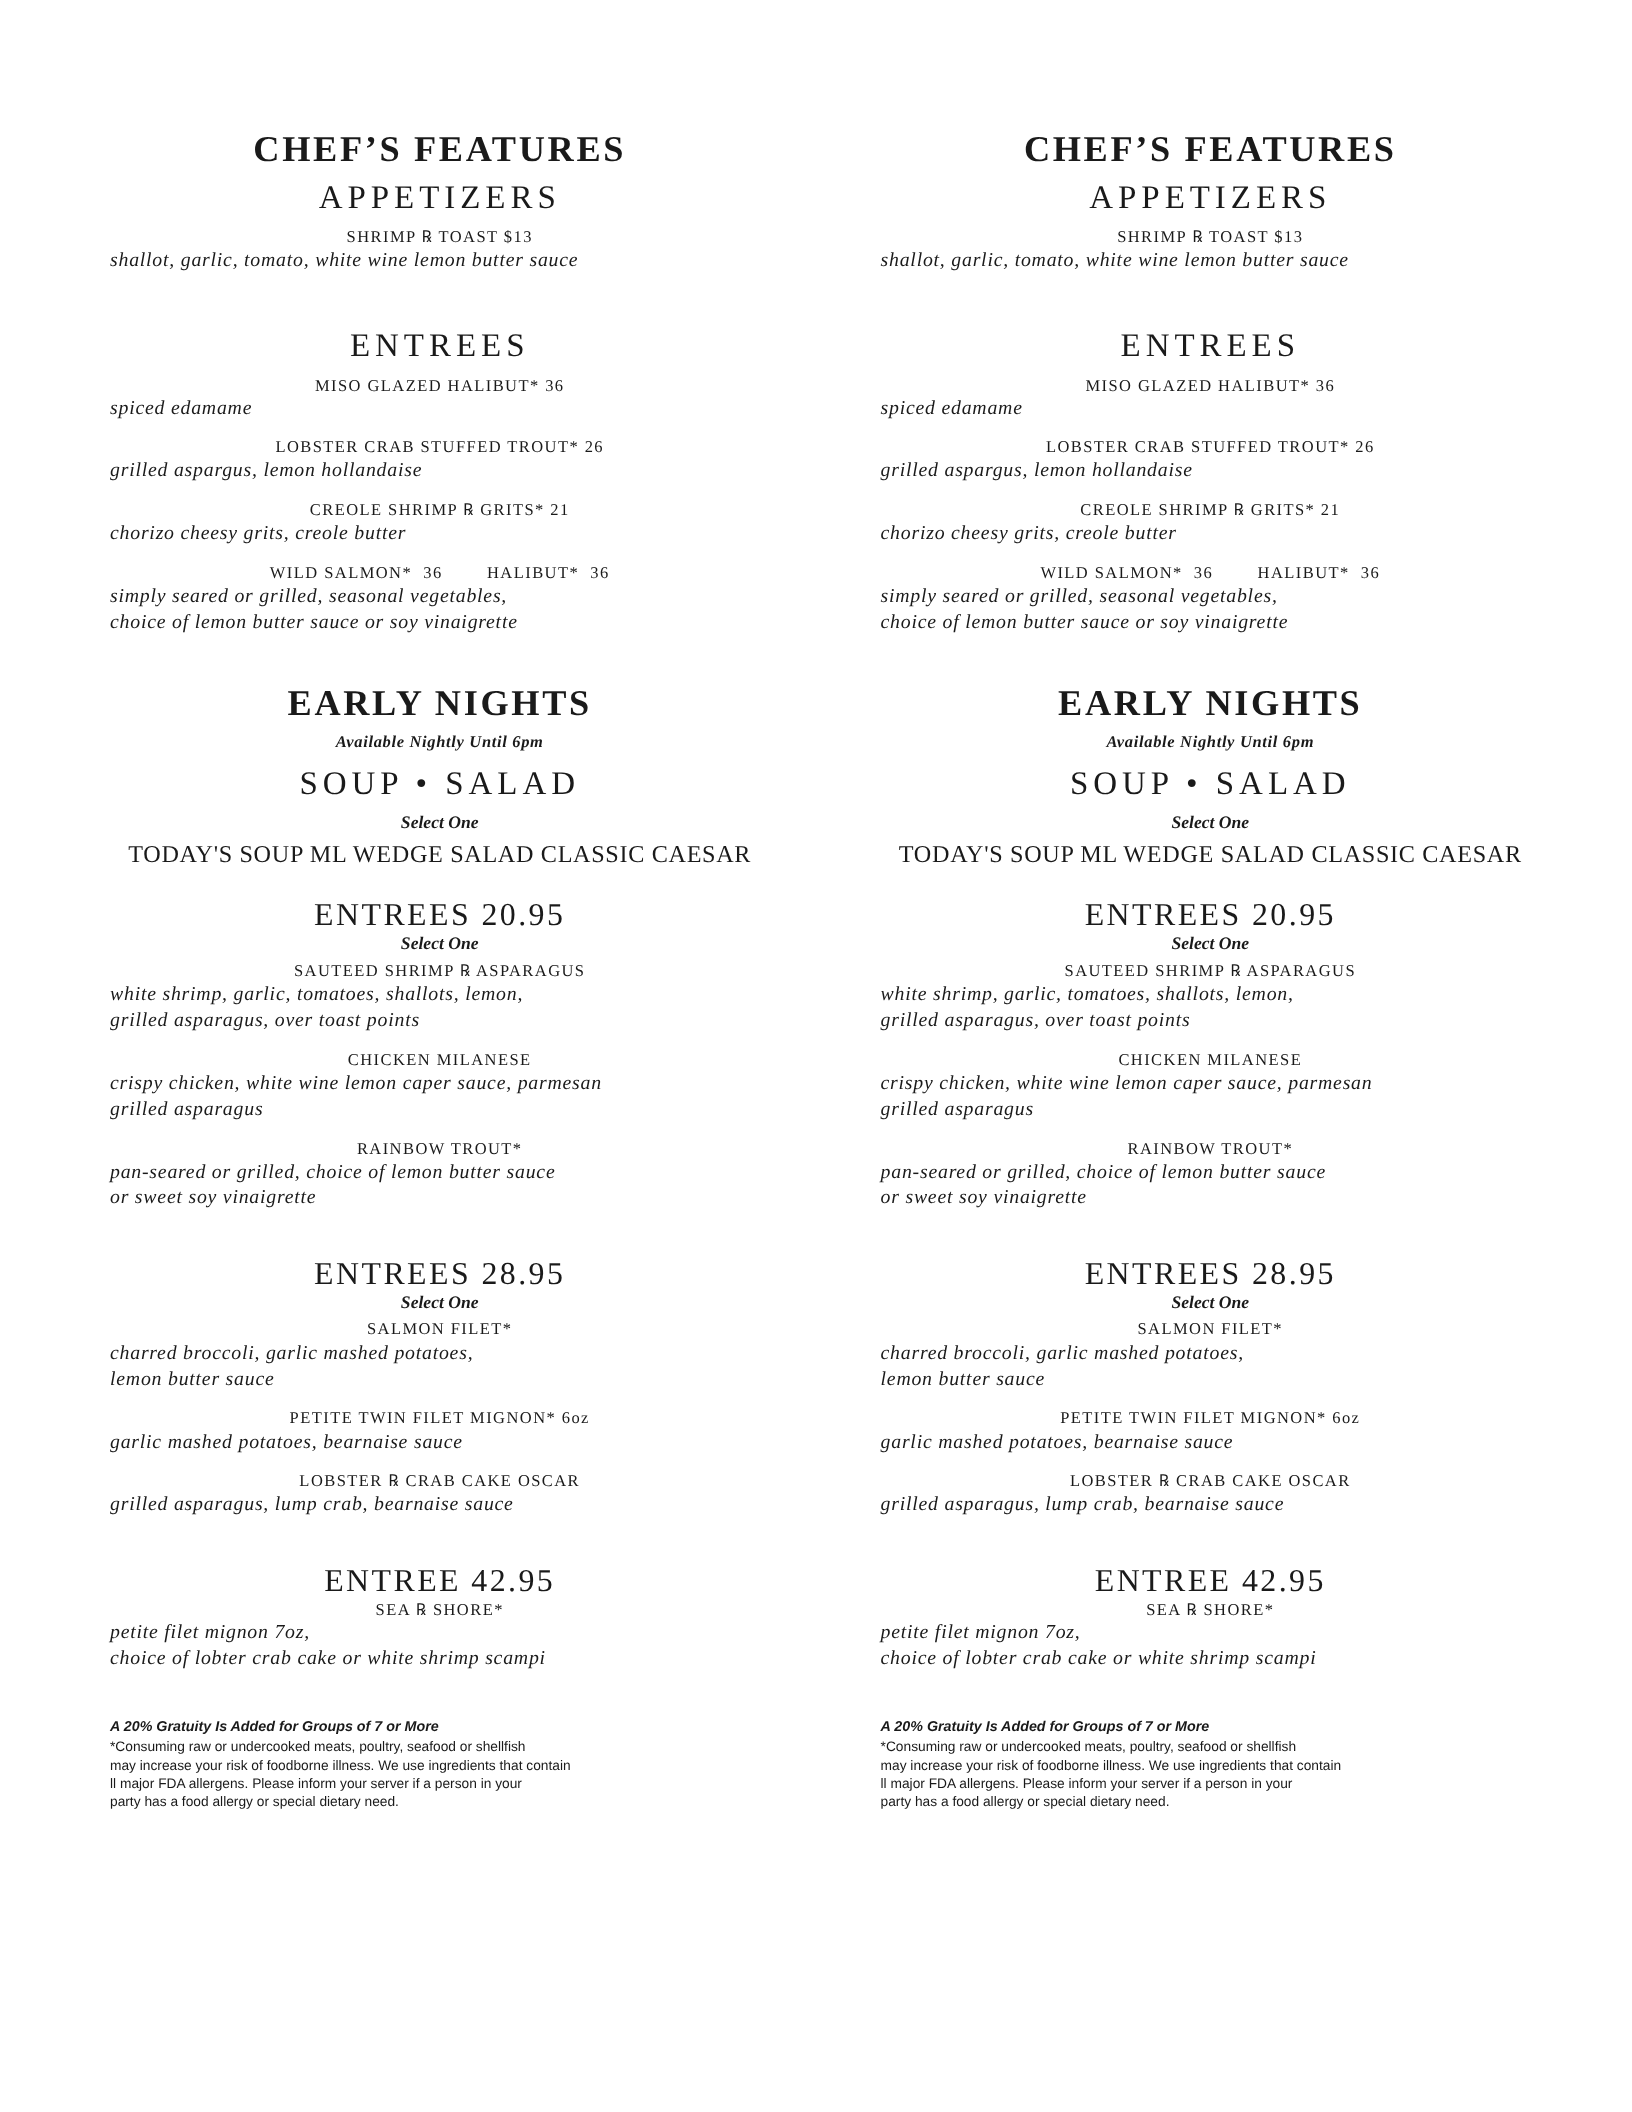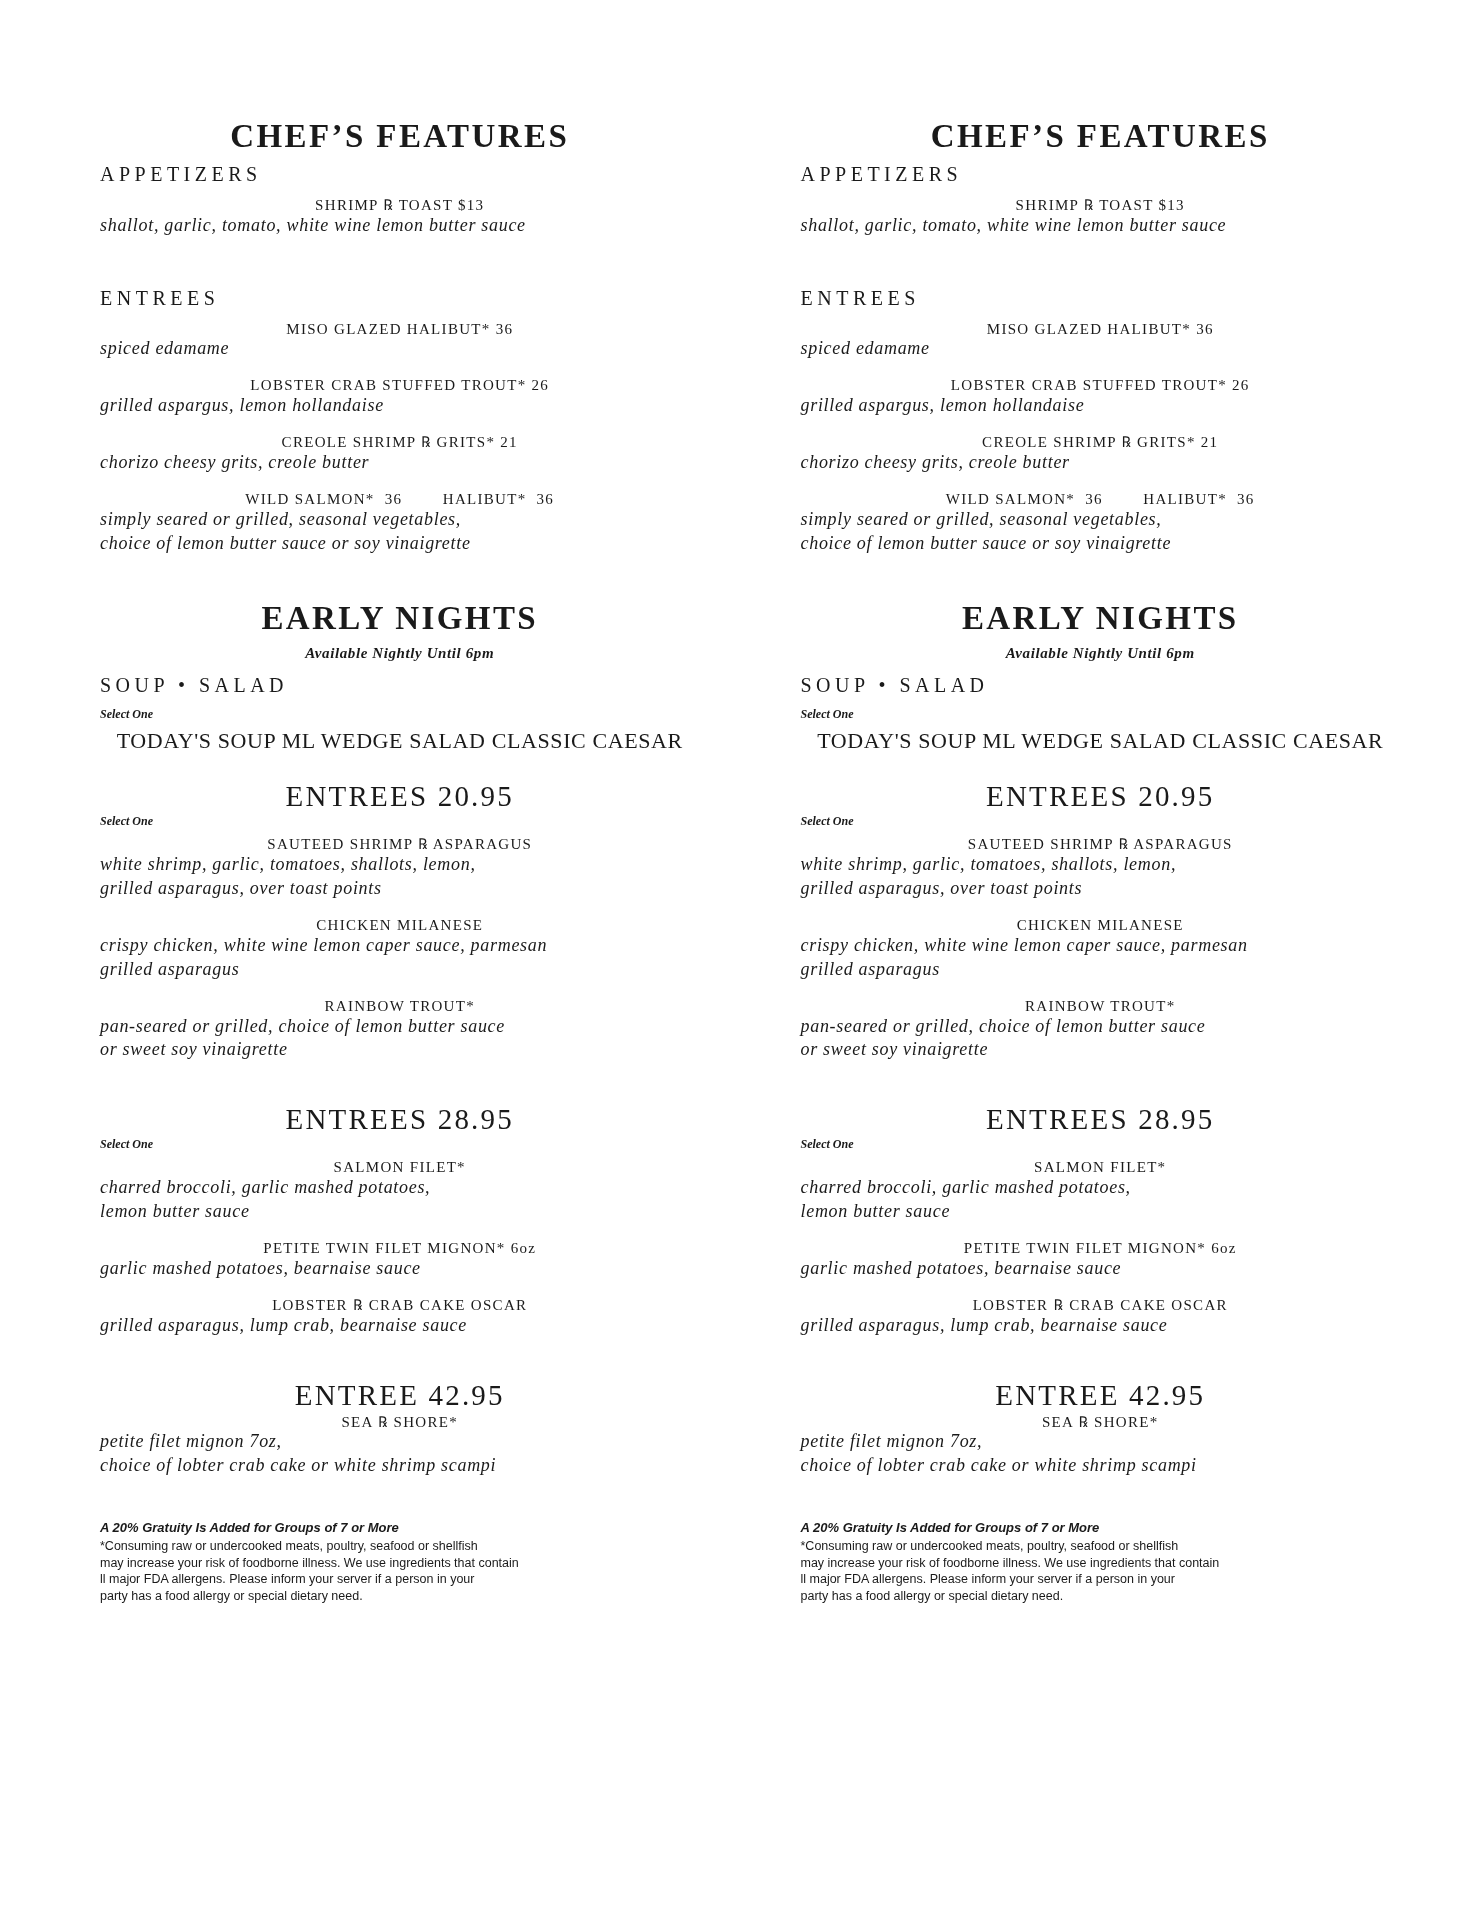--- a/index.html
+++ b/index.html
@@ -36,38 +36,39 @@
 
   .section-title {
     font-family: "Liberation Serif", serif;
     font-weight: bold;
     font-size: 33px;
     letter-spacing: 2.4px;
     text-align: center;
     margin: 0 0 8px 0;
   }
   .subhead {
-    font-size: 20px;
+    font-size: 30px;
     letter-spacing: 4.5px;
+    text-align: center;
     margin: 8px 0 10px 0;
     font-weight: normal;
   }
   .italic-note {
     font-style: italic;
     font-weight: bold;
     font-size: 15px;
     letter-spacing: 0.6px;
     text-align: center;
     margin: 2px 0 12px 0;
   }
   .select-one {
     font-style: italic;
     font-weight: bold;
-    font-size: 12px;
-    text-align: left;
+    font-size: 16px;
+    text-align: center;
     margin: 1px 0 6px 0;
   }
   .item-name {
     font-size: 15px;
     letter-spacing: 1.3px;
     text-align: center;
     margin: 0;
     line-height: 1.25;
   }
   .item-desc {

